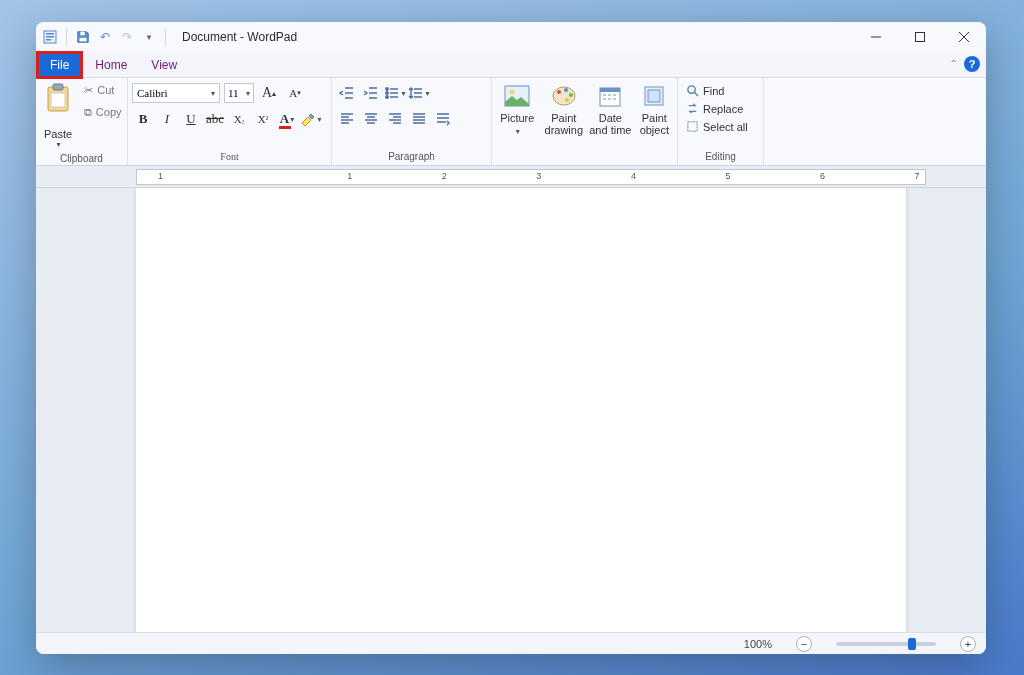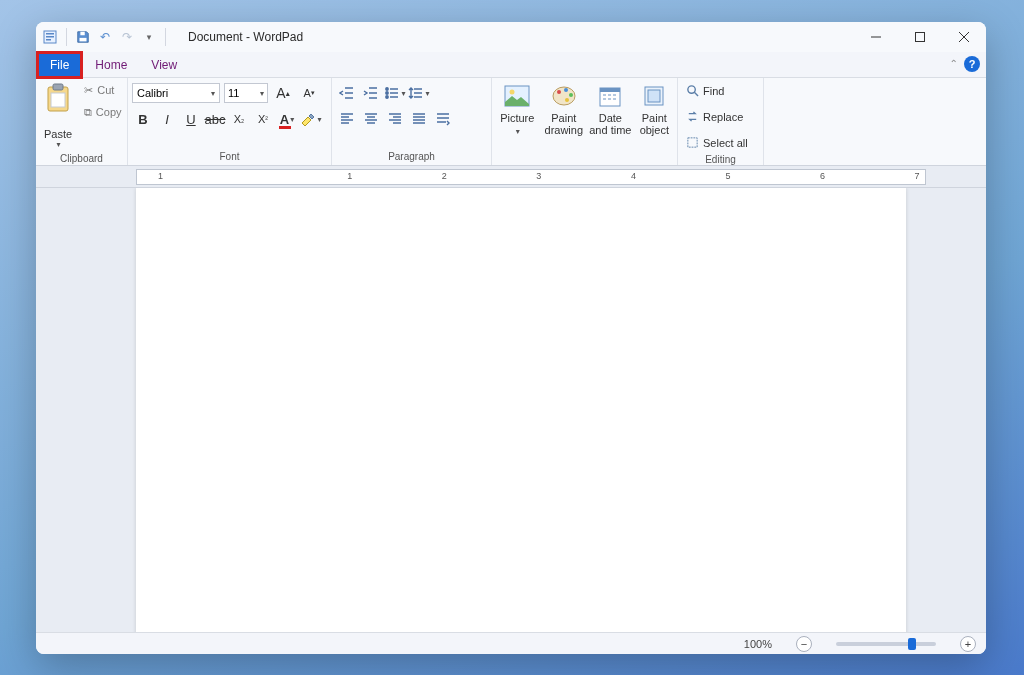--- a/index.html
+++ b/index.html
@@ -27,21 +27,21 @@
   .titlebar {
     height: 30px;
     background: #f7f9fc;
     display: flex;
     align-items: center;
     font-size: 12px;
     color: #2b2b2b;
   }
   .qat { display:flex; align-items:center; gap:6px; padding: 0 6px; }
   .qat .icon { width:16px; height:16px; display:flex; align-items:center; justify-content:center; }
-  .title-text { margin-left: 14px; }
+  .title-text { margin-left: 8px; }
   .win-controls { margin-left:auto; display:flex; }
   .win-controls .wc {
     width: 44px; height: 30px;
     display:flex; align-items:center; justify-content:center;
     color:#3a3a3a;
   }
   
   .tabs {
     height: 26px;
     background: #f3f5fa;
@@ -89,21 +89,21 @@
   }
   .big-btn .bi { width:32px;height:32px; display:flex;align-items:center;justify-content:center; font-size:24px;}
   .big-btn .lbl { text-align:left; line-height:1.1; margin-top:14px; }
   .stack { display:flex; flex-direction:column; gap:2px; }
   .small-btn {
     height:20px; padding:0 4px; display:flex; align-items:center; gap:4px;
     font-size:11px; color:#7a7a7a; cursor:pointer;
   }
   .font-row { display:flex; align-items:center; gap:4px; }
   .font-select { width:88px; height:20px; border:1px solid #c3c8d2; background:#fff; font-size:11px; padding:0 4px; display:flex; align-items:center; justify-content:space-between;}
-  .size-select { width:44px; height:20px; border:1px solid #c3c8d2; background:#fff; font-size:11px; padding:0 3px; display:flex; align-items:center; justify-content:space-between;}
+  .size-select { width:30px; height:20px; border:1px solid #c3c8d2; background:#fff; font-size:11px; padding:0 3px; display:flex; align-items:center; justify-content:space-between;}
   .dd-caret { font-size:8px; color:#555; }
   .mini-btn {
     width:22px; height:22px; display:flex; align-items:center; justify-content:center;
     font-size:13px; color:#333; cursor:pointer;
   }
   .mini-btn.sup { position:relative; font-size:11px;}
   .row { display:flex; gap:2px; align-items:center;}
   .dropdown-arrow{font-size:8px; color:#555; margin-left:1px;}
   .para-btn { width:22px;height:22px;display:flex;align-items:center;justify-content:center;cursor:pointer;}
   .para-btn svg{ width:16px;height:16px;}
@@ -227,21 +227,21 @@
           </div>
           <div class="small-btn">
             <span>⧉</span>
             <span>Copy</span>
           </div>
         </div>
       </div>
       <div class="group-title">Clipboard</div>
     </div>
 
-    <div class="group" style="width:204px;">
+    <div class="group" style="width:204px;font-family:Liberation Serif, serif;">
       <div class="group-body" style="flex-direction:column;gap:4px;padding-top:2px;">
         <div class="font-row">
           <div class="font-select">
             <span>Calibri</span>
             <span class="dd-caret">▾</span>
           </div>
           <div class="size-select">
             <span>11</span>
             <span class="dd-caret">▾</span>
           </div>
@@ -381,21 +381,21 @@
                 <rect x="3" y="3" width="18" height="18" fill="#eaf2fb" stroke="#6a93c2"></rect>
                 <rect x="6" y="6" width="12" height="12" fill="#cfe2f7" stroke="#6a93c2"></rect>
               </svg>
           </span>
           <span class="lbl">Paint object</span>
         </div>
       </div>
     </div>
 
     <div class="group" style="width:86px;">
-      <div class="group-body" style="flex-direction:column;gap:8px;padding-top:2px;">
+      <div class="group-body" style="flex-direction:column;gap:0;padding-top:2px;">
         <div class="edit-btn">
           <span><svg width="13" height="13" viewBox="0 0 14 14">
                 <circle cx="6" cy="6" r="4" fill="none" stroke="#5c7fa8" stroke-width="1.5"></circle>
                 <line x1="9" y1="9" x2="13" y2="13" stroke="#5c7fa8" stroke-width="1.5"></line>
               </svg></span>
           <span>Find</span>
         </div>
         <div class="edit-btn">
           <span><svg width="13" height="13" viewBox="0 0 14 14">
                 <path d="M3 4h7l-2-2M11 10H4l2 2" fill="none" stroke="#5c7fa8" stroke-width="1.4"></path>

